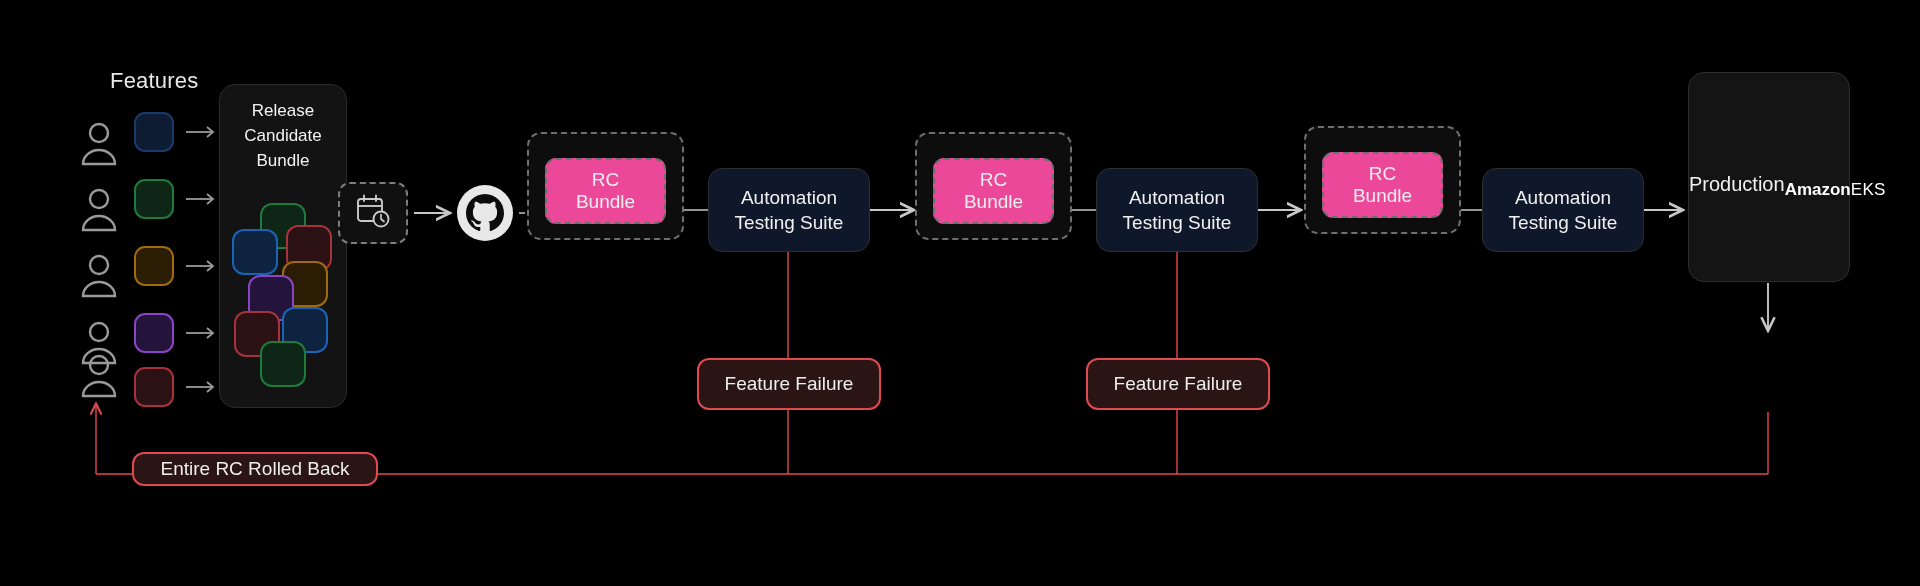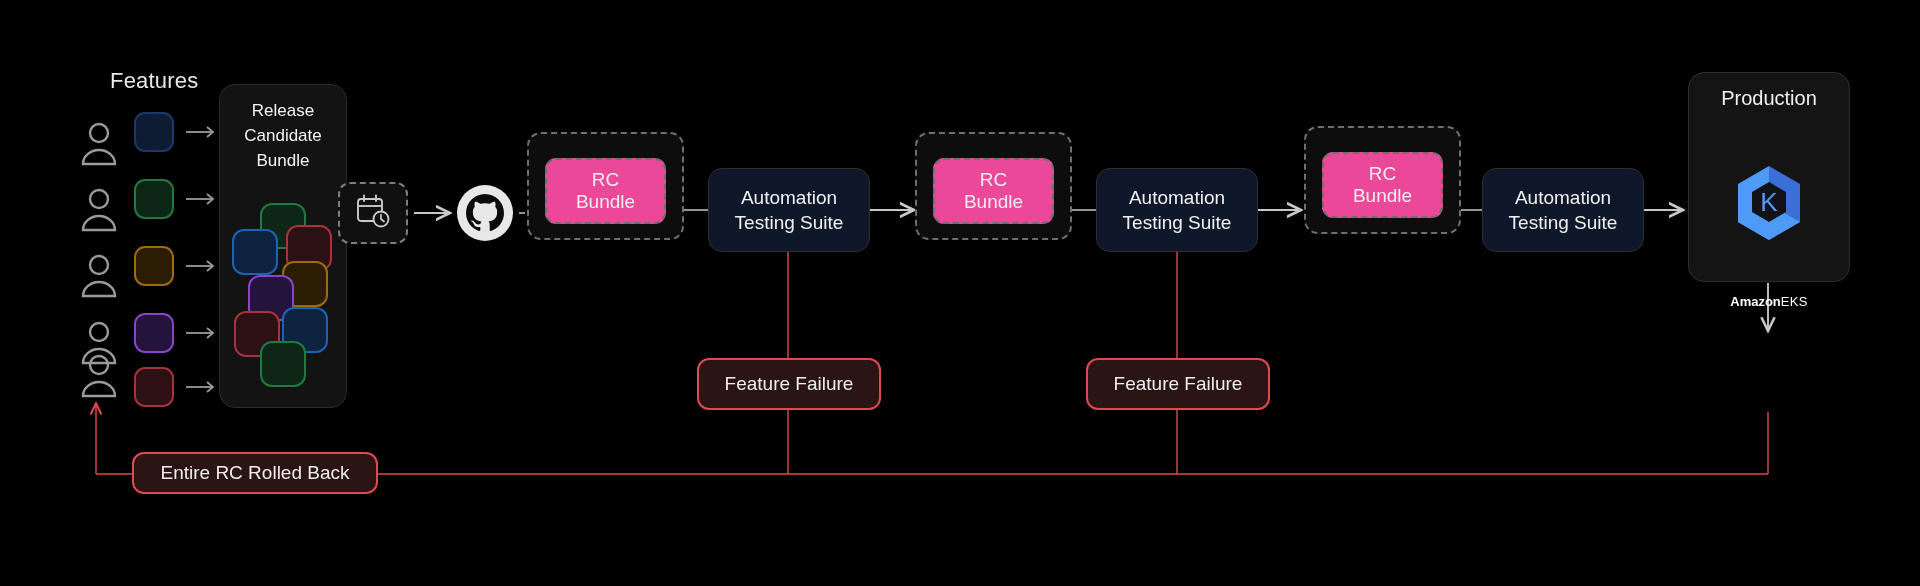--- a/index.html
+++ b/index.html
@@ -77,28 +77,27 @@
     background: #0f172a; border: 1px solid #2e2e2e; border-radius: 14px;
     color: #f0f0f0; font-size: 19px; line-height: 25px; text-align: center;
     display: flex; align-items: center; justify-content: center;
     white-space: pre-line;
   }
 
   
   .prod-card {
     left: 1688px; top: 72px; width: 162px; height: 210px;
     background: #141414; border: 1px solid #2e2e2e; border-radius: 16px;
-    display: flex; flex-direction: column; align-items: center;
+    display: flex; align-items: center;
     padding-top: 14px;
-    gap: 36px;
   }
   .prod-title { color: #f0f0f0; font-size: 20px; }
   .eks-logo { width: 86px; height: 86px; margin-top: 14px; }
   .eks-logo svg { width: 100%; height: 100%; display: block; }
-  .eks-word { margin-top: 12px; font-size: 13px; color: #ffffff; }
+  .eks-word { margin-top: 12px; font-size: 17px; color: #ffffff; }
   .eks-word b { font-weight: 700; }
   .eks-word span { font-weight: 400; letter-spacing: .3px; }
 
   
   .fail {
     background: #2a1414; border: 2px solid #e0494f; border-radius: 12px;
     color: #ededed; font-size: 19px; line-height: 24px; text-align: center;
     display: flex; align-items: center; justify-content: center;
     white-space: pre-line;
   }
@@ -292,15 +291,15 @@
       </svg>
     </div>
     <div class="eks-word"><b>Amazon</b><span>EKS</span></div>
   </div>
 
   <div class="abs fail" style="left:697px; top:358px; width:184px; height:52px;">Feature Failure</div>
 
   <div class="abs fail" style="left:1086px; top:358px; width:184px; height:52px;">Feature Failure</div>
 
 
-  <div class="abs fail" style="left:132px; top:452px; width:246px; height:42px;">Entire RC Rolled Back</div>
+  <div class="abs fail" style="left:132px; top:452px; width:246px; height:34px;">Entire RC Rolled Back</div>
 
 </div>
 
 </body></html>

